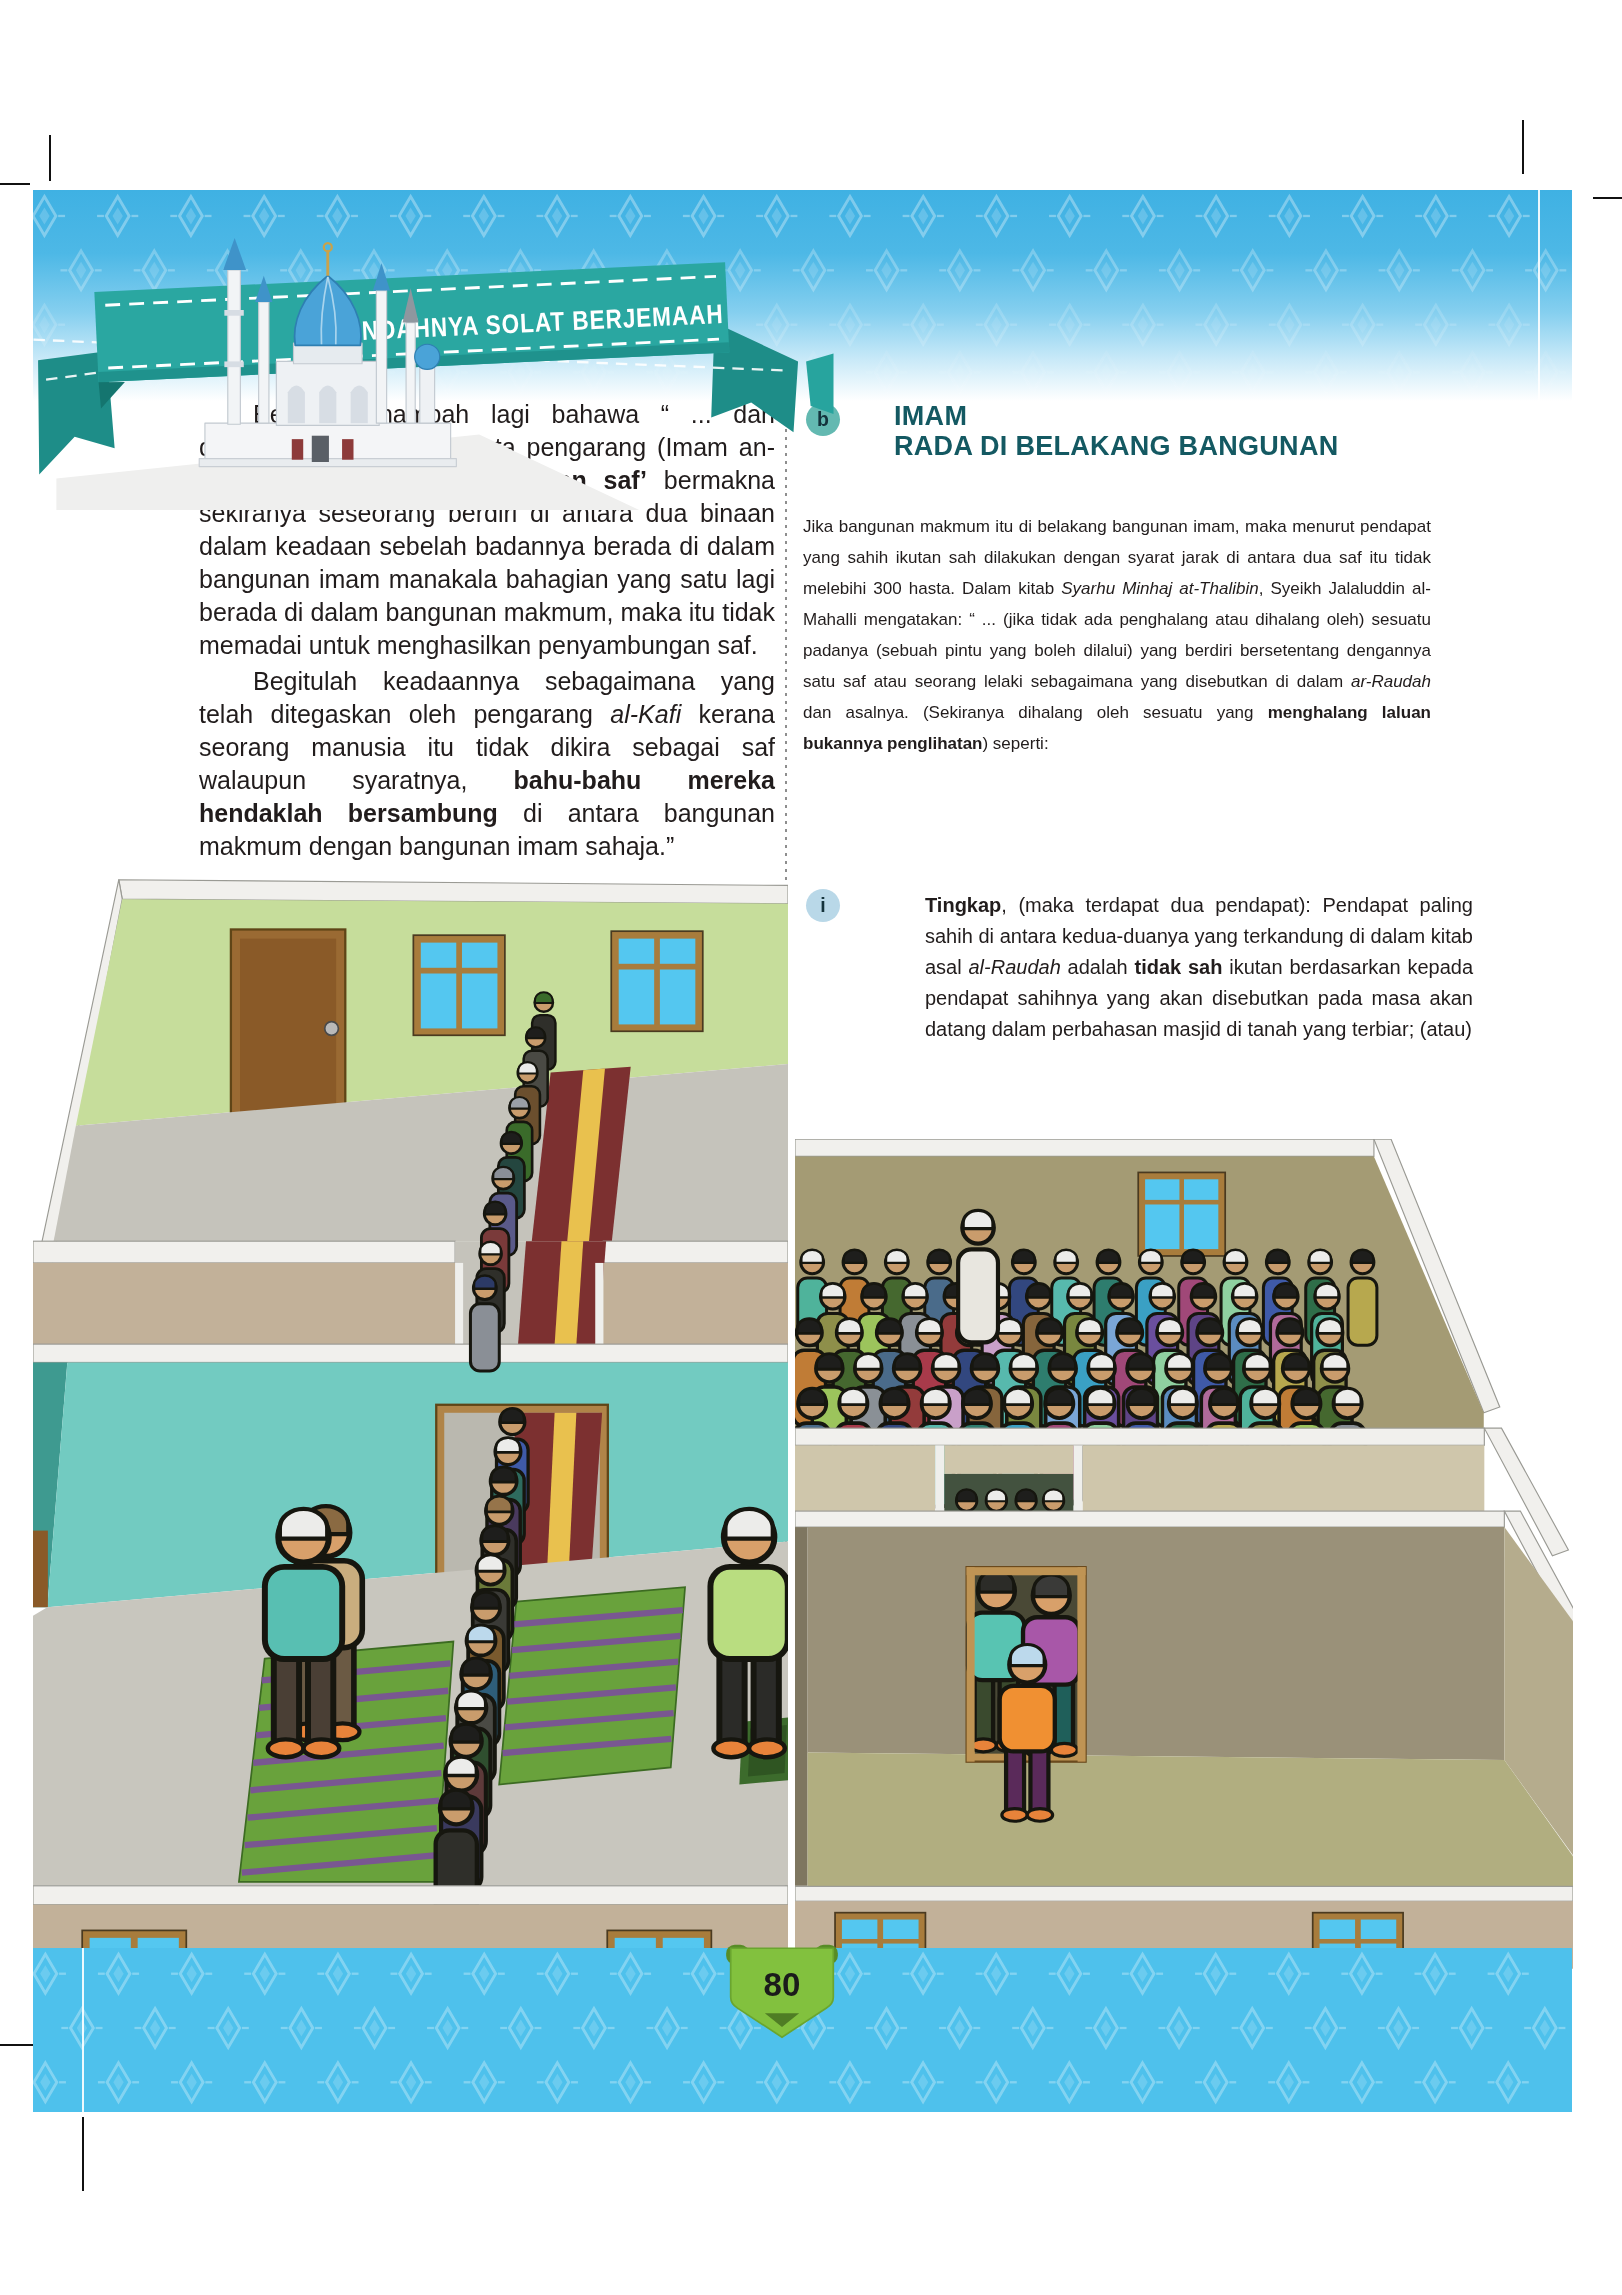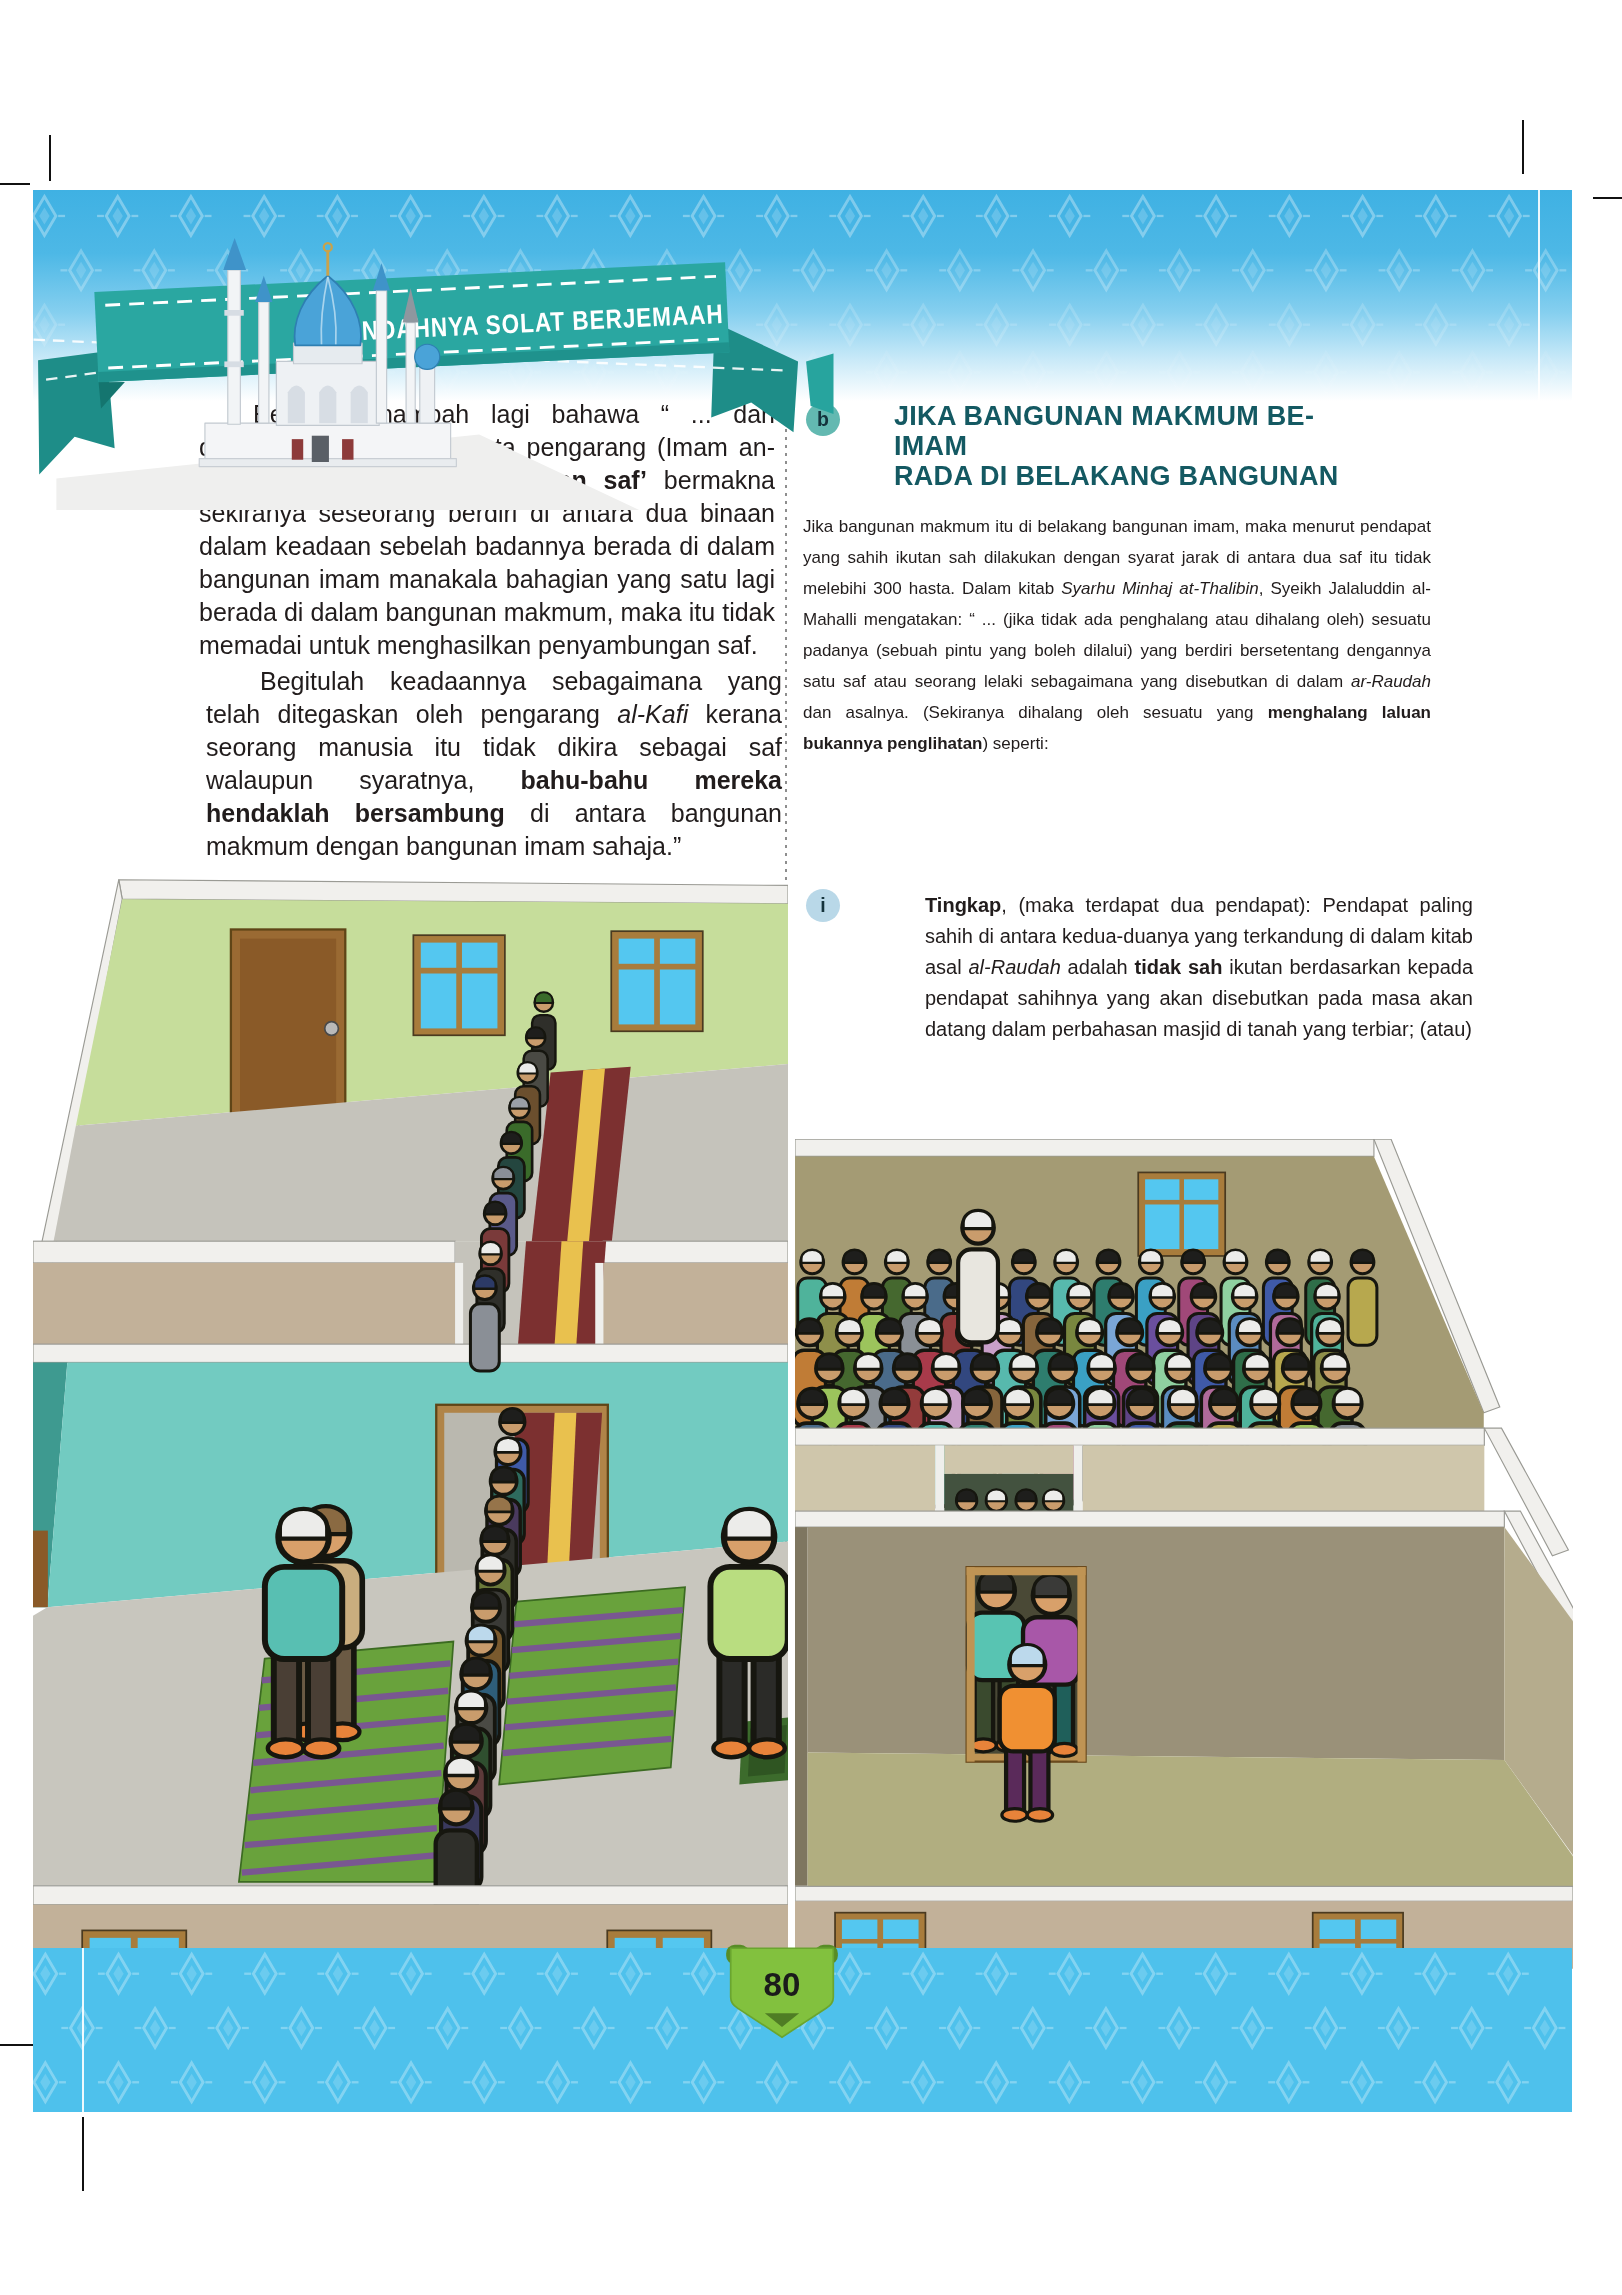--- a/index.html
+++ b/index.html
@@ -7,21 +7,21 @@
          font-family:"Liberation Sans",sans-serif;color:#211c1c;}
   .abs{position:absolute;}
   
   .band-top{left:33px;top:190px;width:1539px;height:211px;
     background:linear-gradient(180deg,#3fb1e3 0%,#4db8e6 30%,#85cfef 58%,#c8e9f8 80%,#ffffff 100%);}
   
   .band-bottom{left:33px;top:1948px;width:1539px;height:164px;background:#4ec1ec;z-index:30;}
   
   .para{ text-align:justify; }
   .leftcol{left:199px;width:576px;font-size:25px;line-height:33px;}
-  .p1{top:398px;} .p2{top:665px;margin-left:7px;}
+  .p1{top:398px;} .p2{top:665px;}
   .indent{text-indent:54px;}
   .rightcol{left:803px;width:628px;font-size:17px;line-height:31px;}
   .rc-p1{top:511px;}
   .heading{left:894px;top:401px;width:561px;font-size:27px;line-height:30px;font-weight:bold;
            color:#145962;letter-spacing:0.3px;}
   .marker{width:34px;height:33px;border-radius:50%;display:flex;align-items:center;justify-content:center;
           font-size:19.5px;font-weight:bold;color:#14333c;}
   .marker-b{left:806px;top:403px;background:#63b9b1;}
   .marker-i{left:806px;top:889px;background:#b9d8e8;}
   .item-text{left:925px;top:890px;width:548px;font-size:20px;line-height:31px;}
@@ -227,21 +227,20 @@
   <div class="abs para leftcol p2 indent">
     <span>Begitulah keadaannya sebagaimana yang telah ditegaskan oleh pengarang </span><i>al-Kafi</i><span> kerana seorang manusia itu tidak dikira sebagai saf walaupun syaratnya, </span><b>bahu-bahu mereka hendaklah bersambung</b><span> di antara bangunan makmum dengan bangunan imam sahaja.”</span>
   </div>
 
   <div class="abs dotsep"></div>
 
   <div class="abs marker marker-b">
     <span>b</span>
   </div>
   <div class="abs heading">
-    <div>JIKA BANGUNAN MAKMUM BE-</div>
     <div>IMAM</div>
     <div>RADA DI BELAKANG BANGUNAN</div>
   </div>
   <div class="abs para rightcol rc-p1">
     <span>Jika bangunan makmum itu di belakang bangunan imam, maka menurut pendapat yang sahih ikutan sah dilakukan dengan syarat jarak di antara dua saf itu tidak melebihi 300 hasta. Dalam kitab </span><i>Syarhu Minhaj at-Thalibin</i><span>, Syeikh Jalaluddin al-Mahalli mengatakan: “ ... (jika tidak ada penghalang atau dihalang oleh) sesuatu padanya (sebuah pintu yang boleh dilalui) yang berdiri bersetentang dengannya satu saf atau seorang lelaki sebagaimana yang disebutkan di dalam </span><i>ar-Raudah</i><span> dan asalnya. (Sekiranya dihalang oleh sesuatu yang </span><b>menghalang laluan bukannya penglihatan</b><span>) seperti:</span>
   </div>
   <div class="abs marker marker-i">
     <span>i</span>
   </div>
   <div class="abs para item-text">

